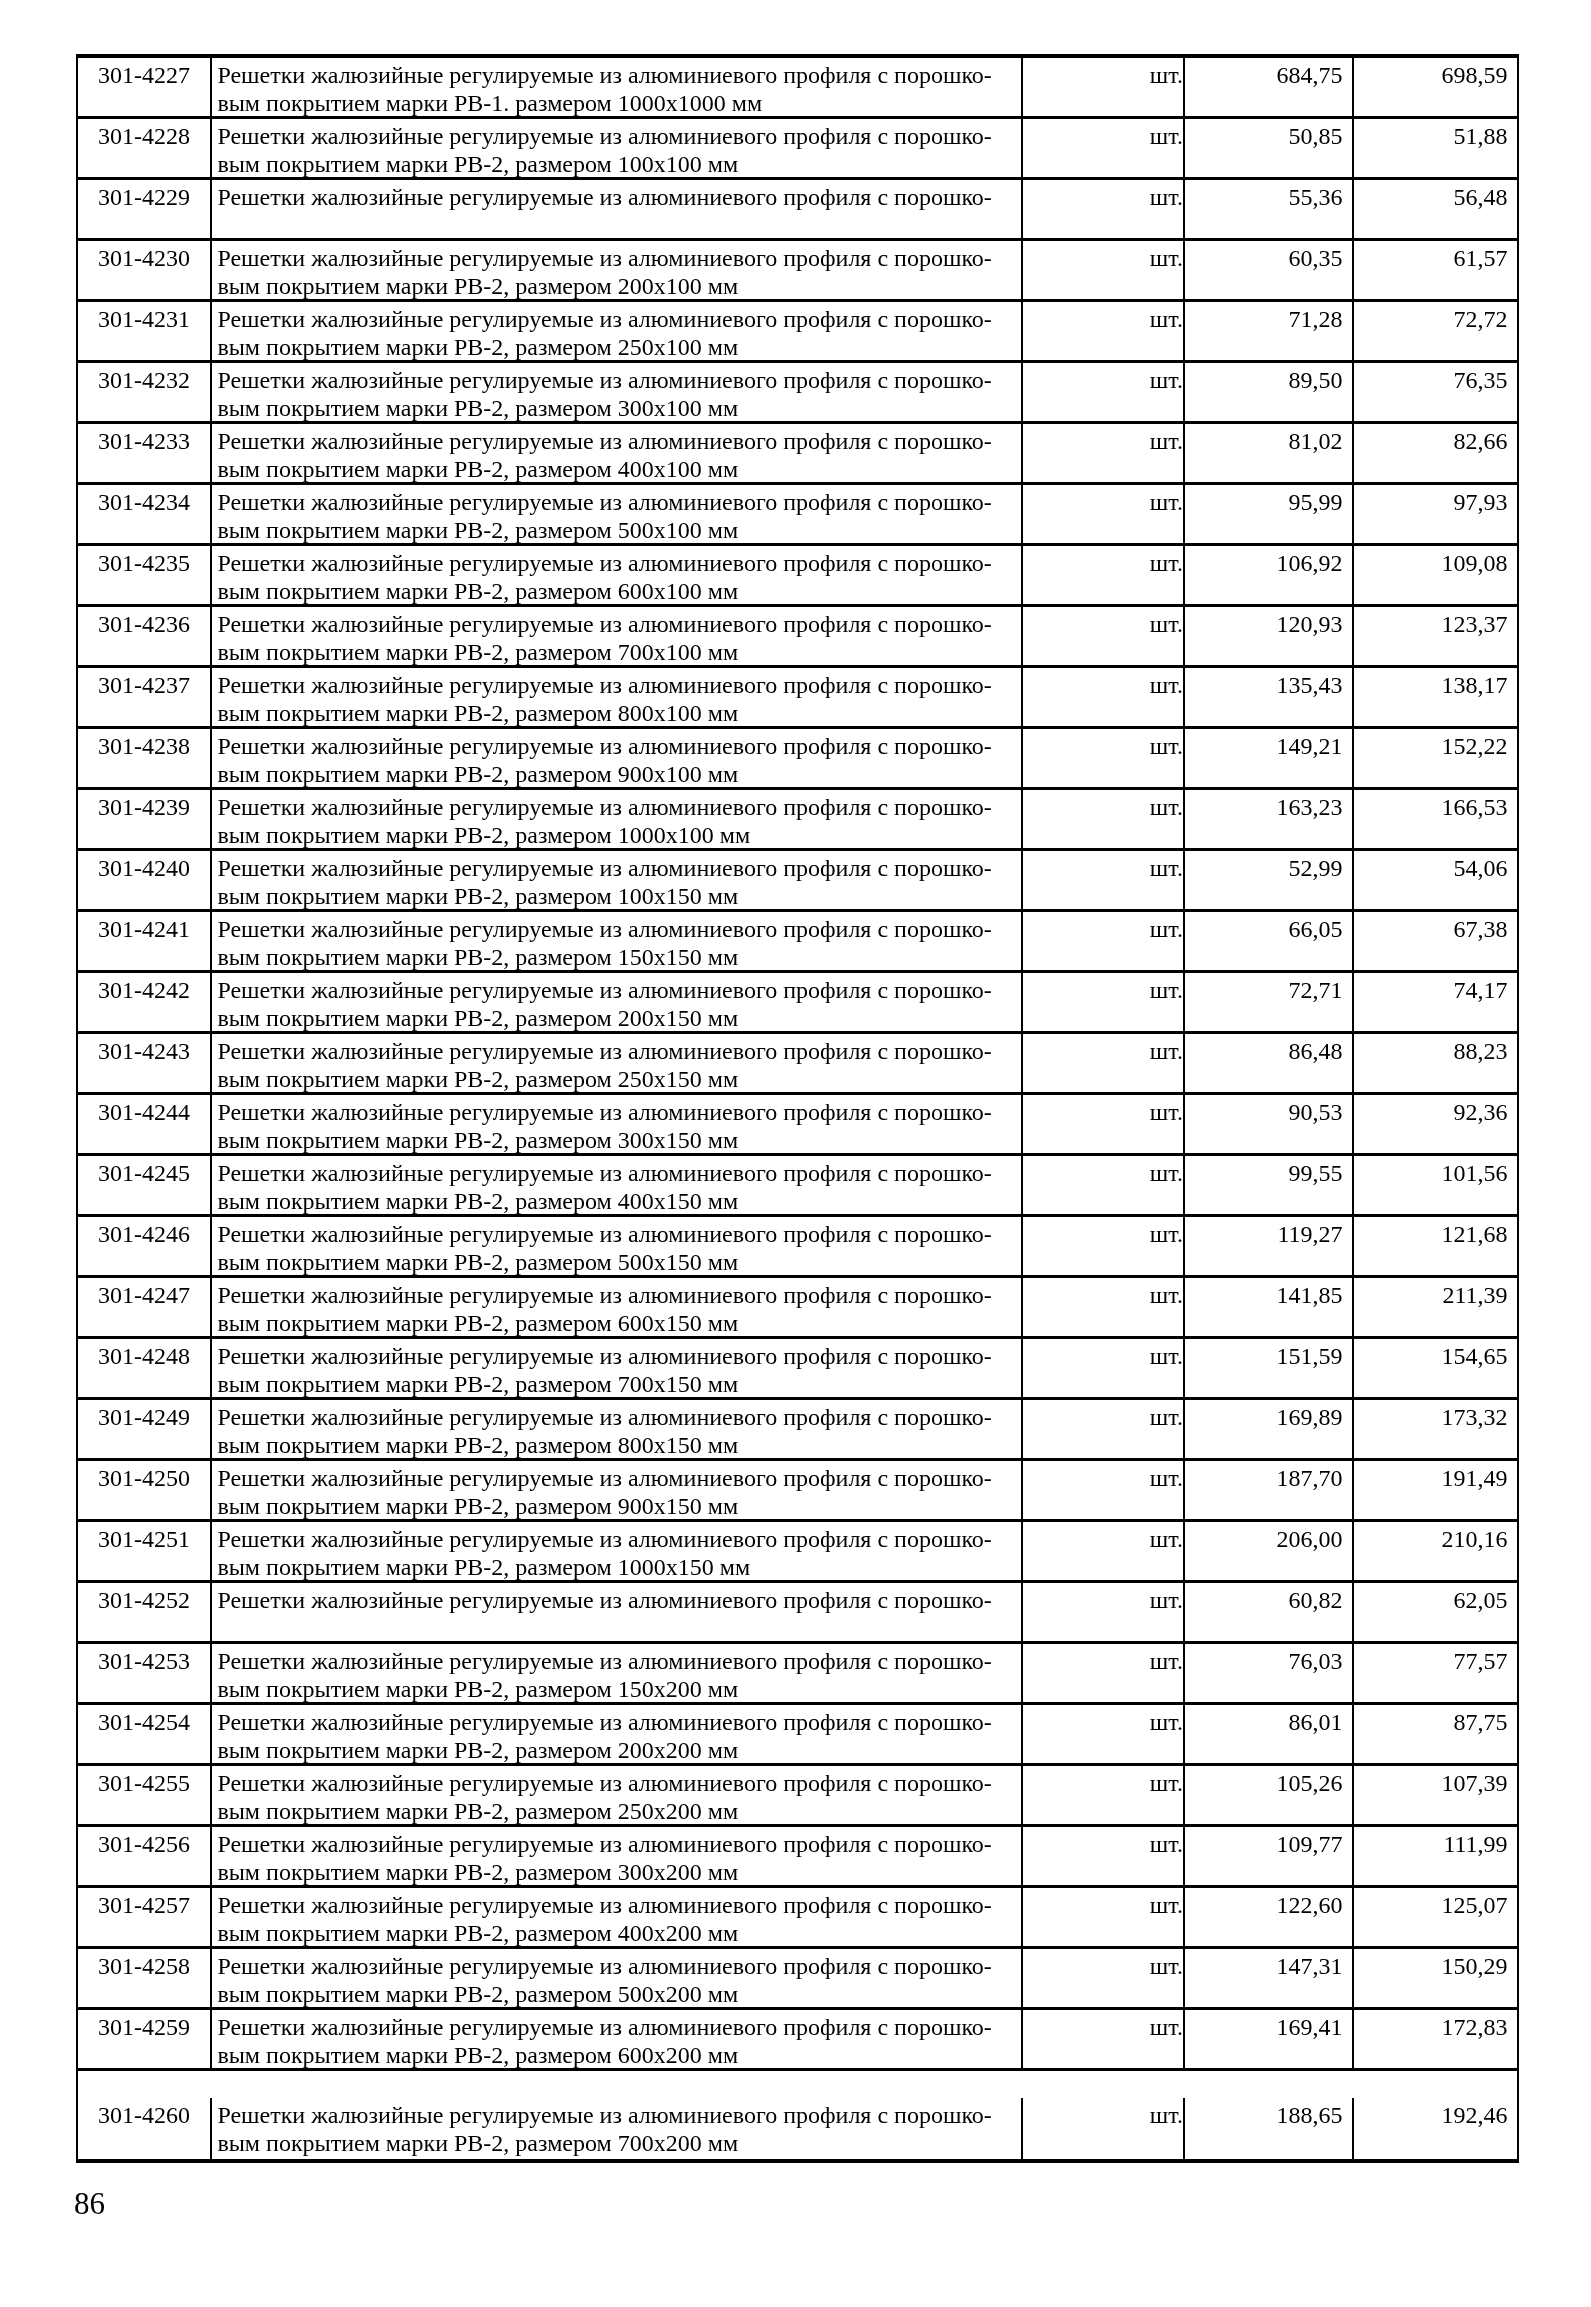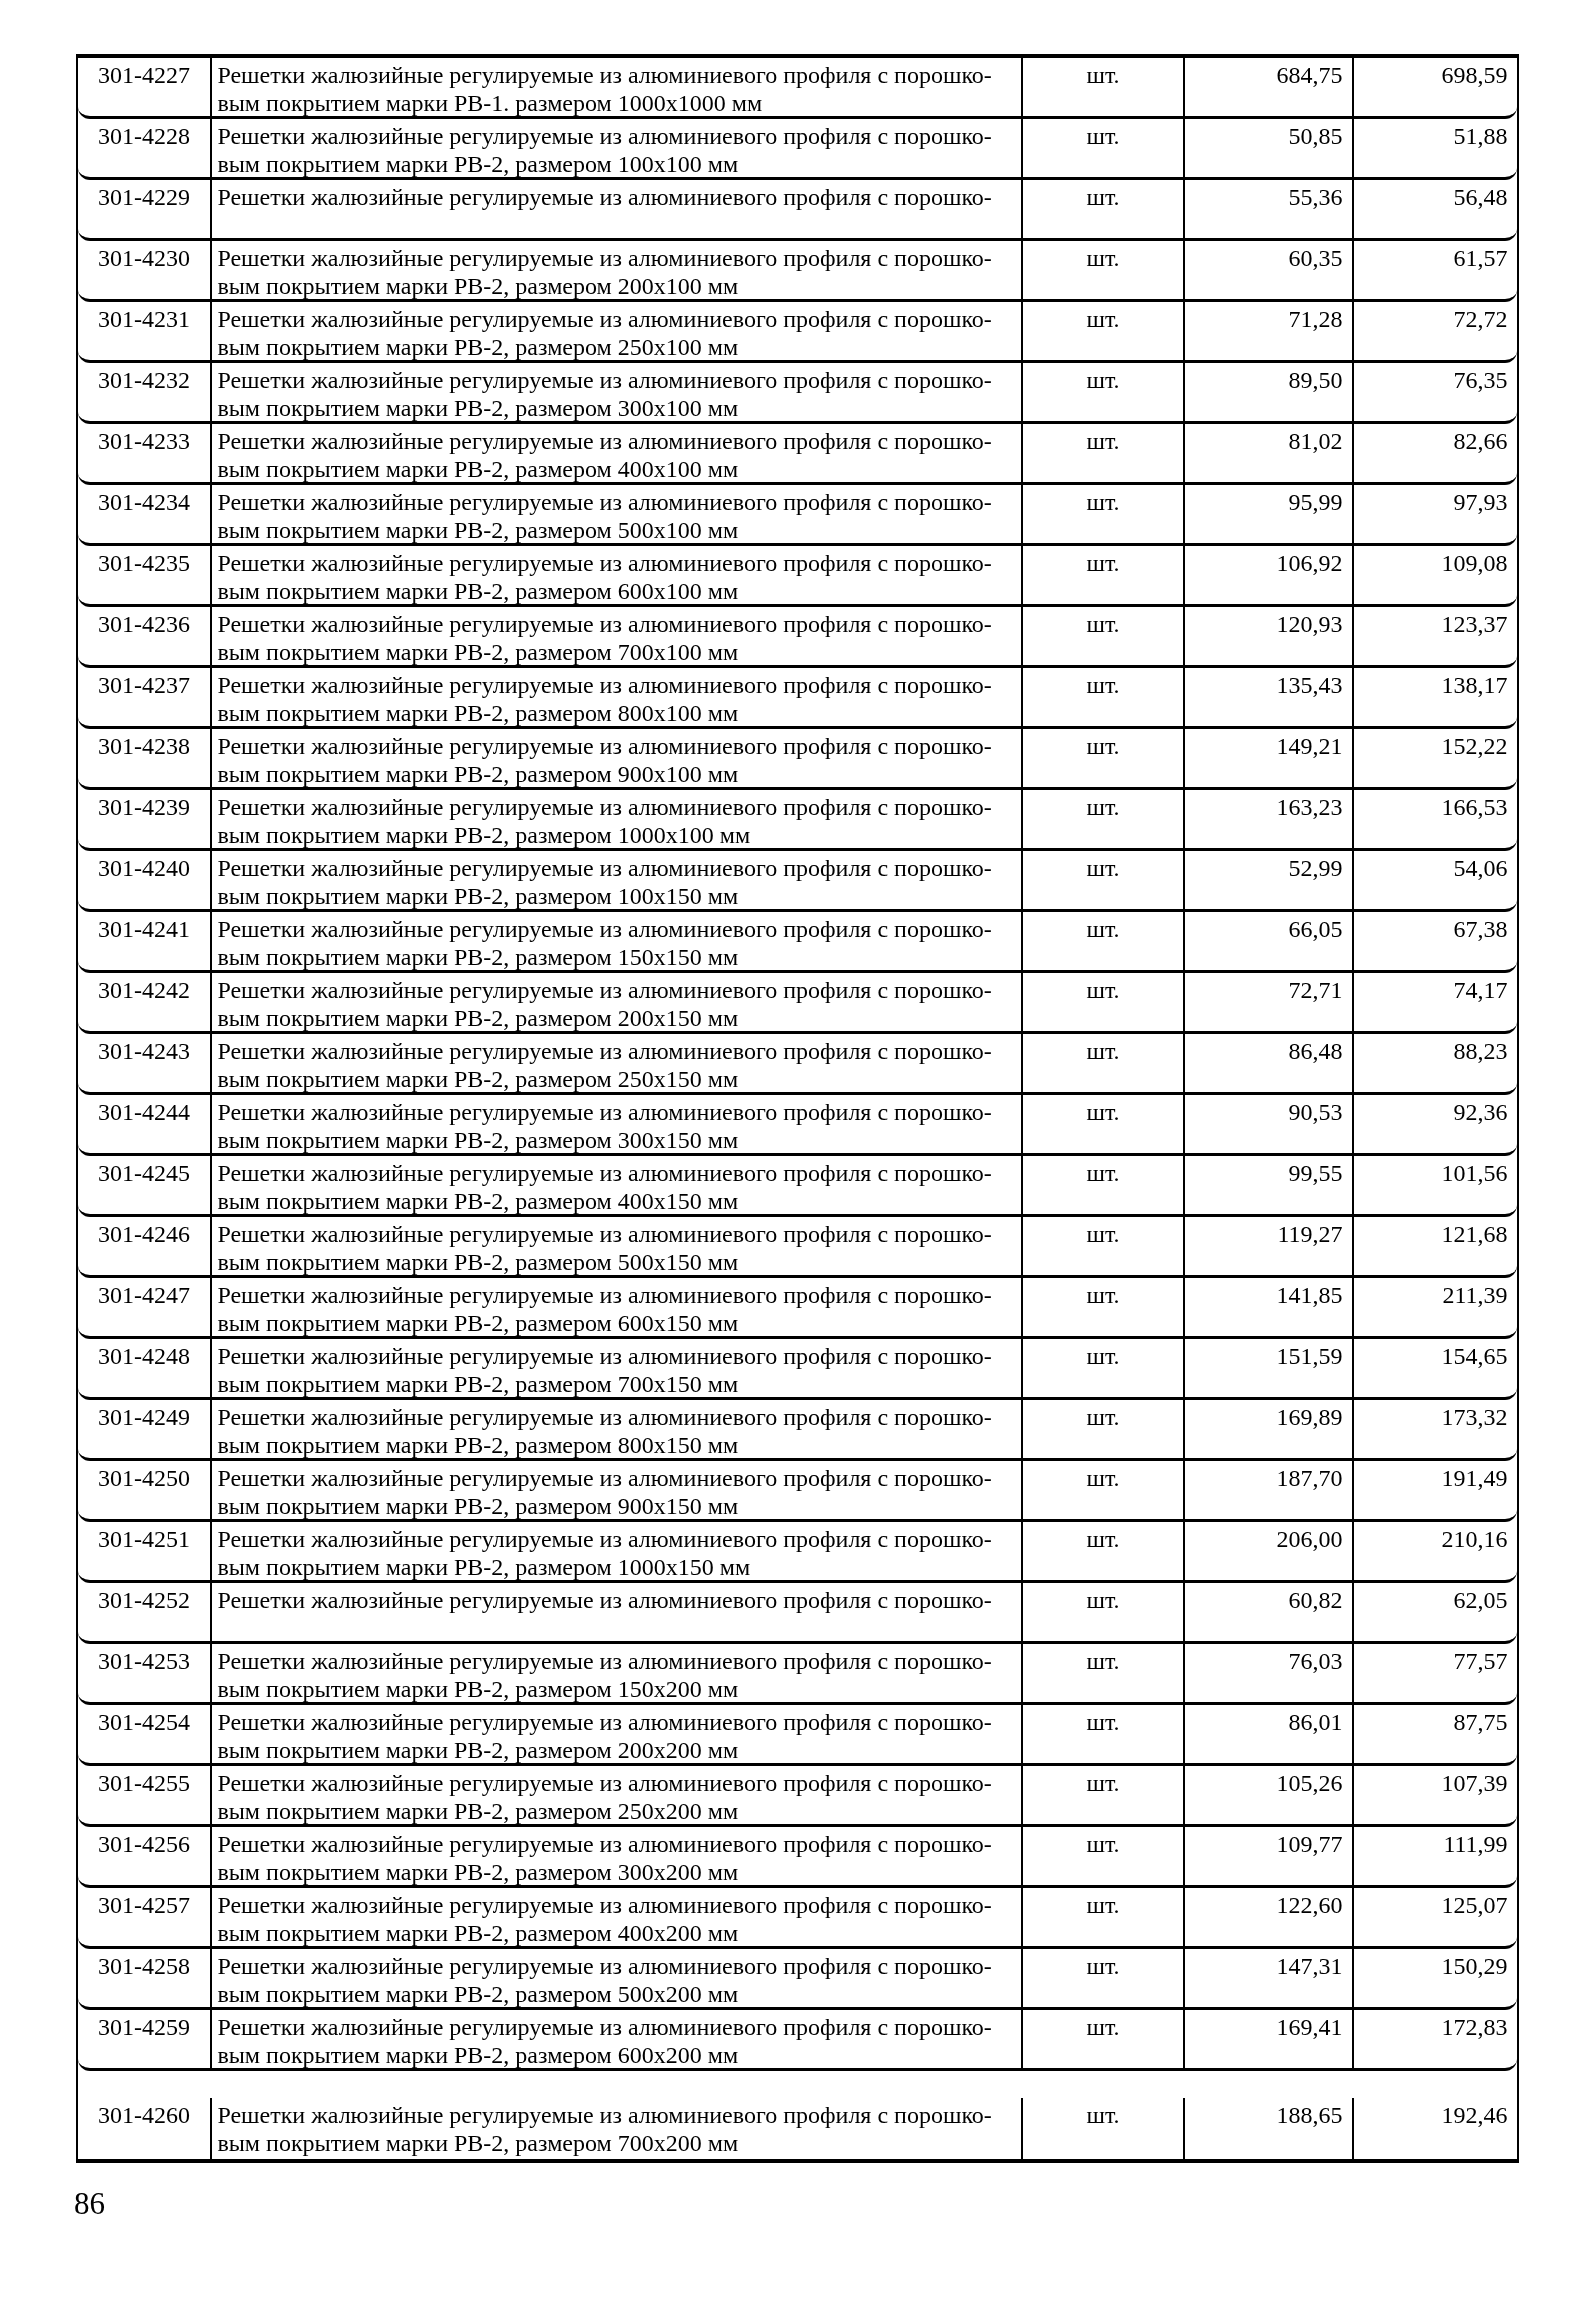--- a/index.html
+++ b/index.html
@@ -25,21 +25,20 @@
     border-bottom-width: 4px;
     box-sizing: content-box;
   }
   .row {
     display: grid;
     grid-template-columns: 134px 811px 162px 169px 163px;
     height: 61px;
     border-bottom: 3.4px solid #000000;
     box-sizing: border-box;
     overflow: hidden;
-    border-radius: 12px;
   }
   .row:last-child {
     border-bottom: none;
     margin-top: 27px;
   }
   .cell {
     box-sizing: border-box;
     border-right: 2px solid #000000;
     overflow: hidden;
   }
@@ -54,21 +53,21 @@
   }
   .cell.desc {
     padding: 3.4px 4px 0 5.4px;
     font-size: 24px;
     line-height: 28px;
   }
   .desc-line2 {
     margin-top: 0px;
   }
   .cell.unit {
-    text-align: center;
+    text-align: right;
     font-size: 24px;
     line-height: 28px;
     padding-top: 3.4px;
   }
   .cell.price {
     text-align: right;
     font-size: 24px;
     line-height: 28px;
     padding-top: 3.4px;
     padding-right: 9.4px;

